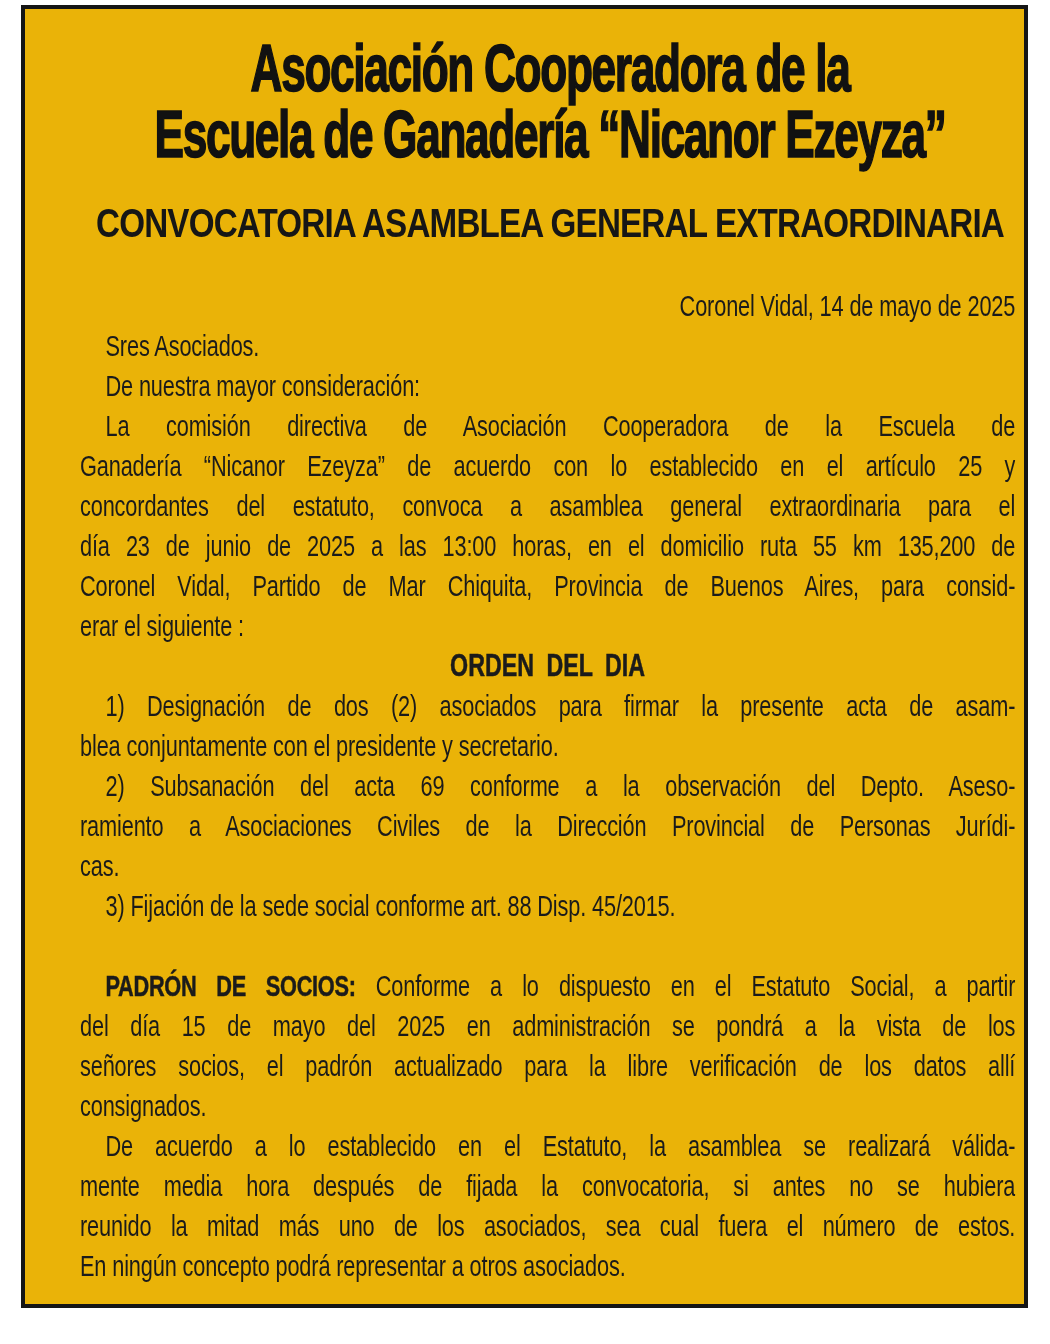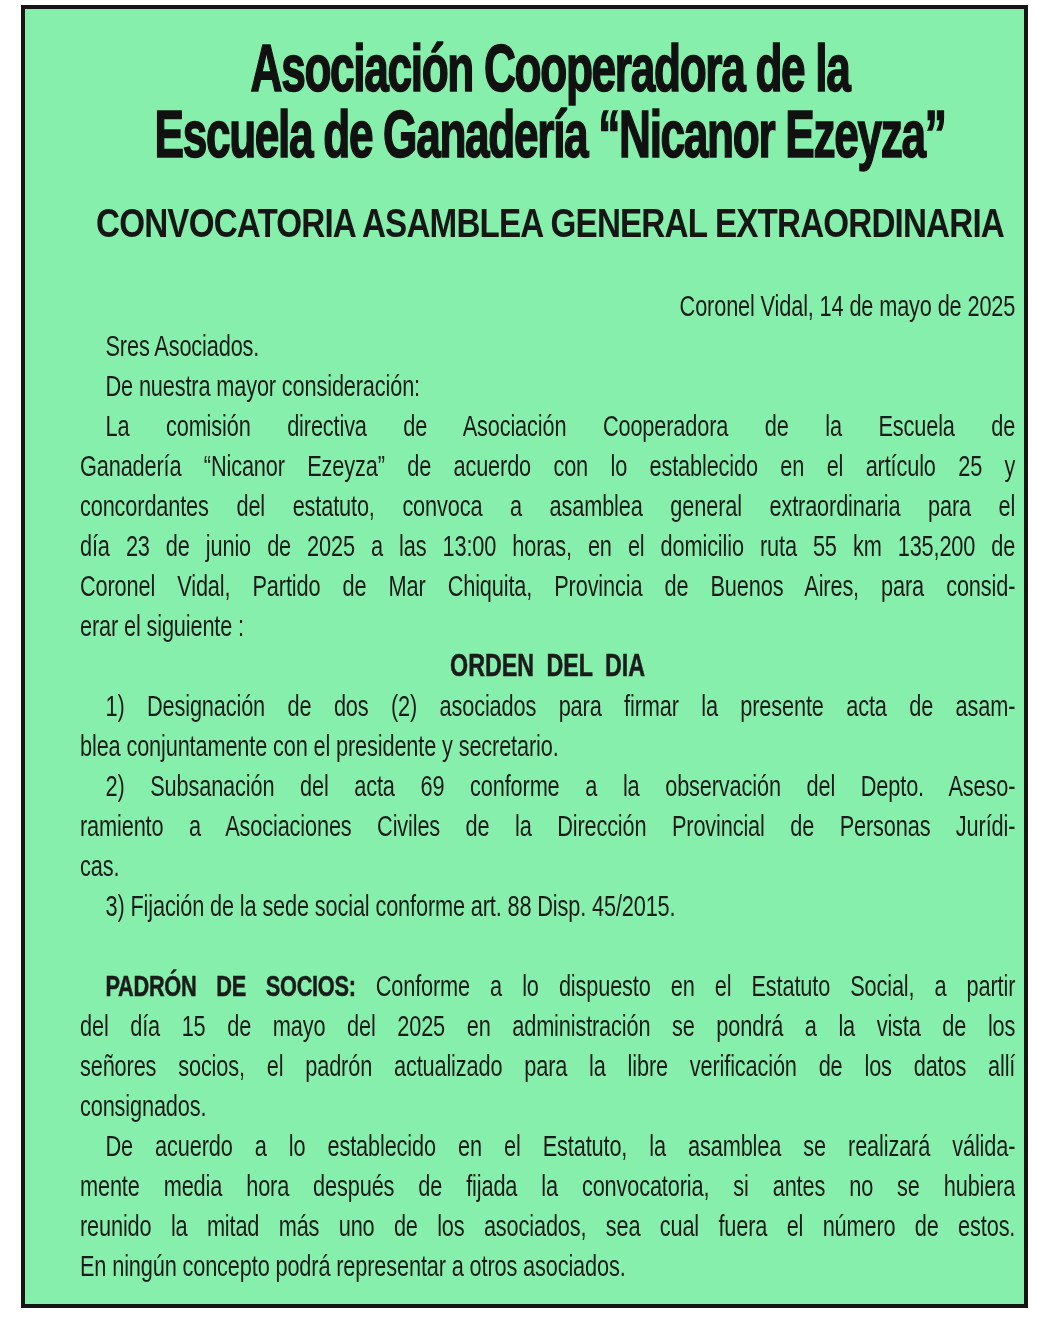--- a/index.html
+++ b/index.html
@@ -17,21 +17,21 @@
     color: #1b1b1b;
   }
   .frame {
     position: absolute;
     left: 21px;
     top: 5px;
     width: 1007px;
     height: 1303px;
     border: 4px solid #151515;
     box-sizing: border-box;
-    background: #86efac;
+    background: #eab308;
     text-decoration: underline;
   }
   
   .title-wrap {
     position: absolute;
     top: 26px;
     left: 525px;
     width: 1500px;
     margin-left: -750px;
     transform: scaleX(0.67);

